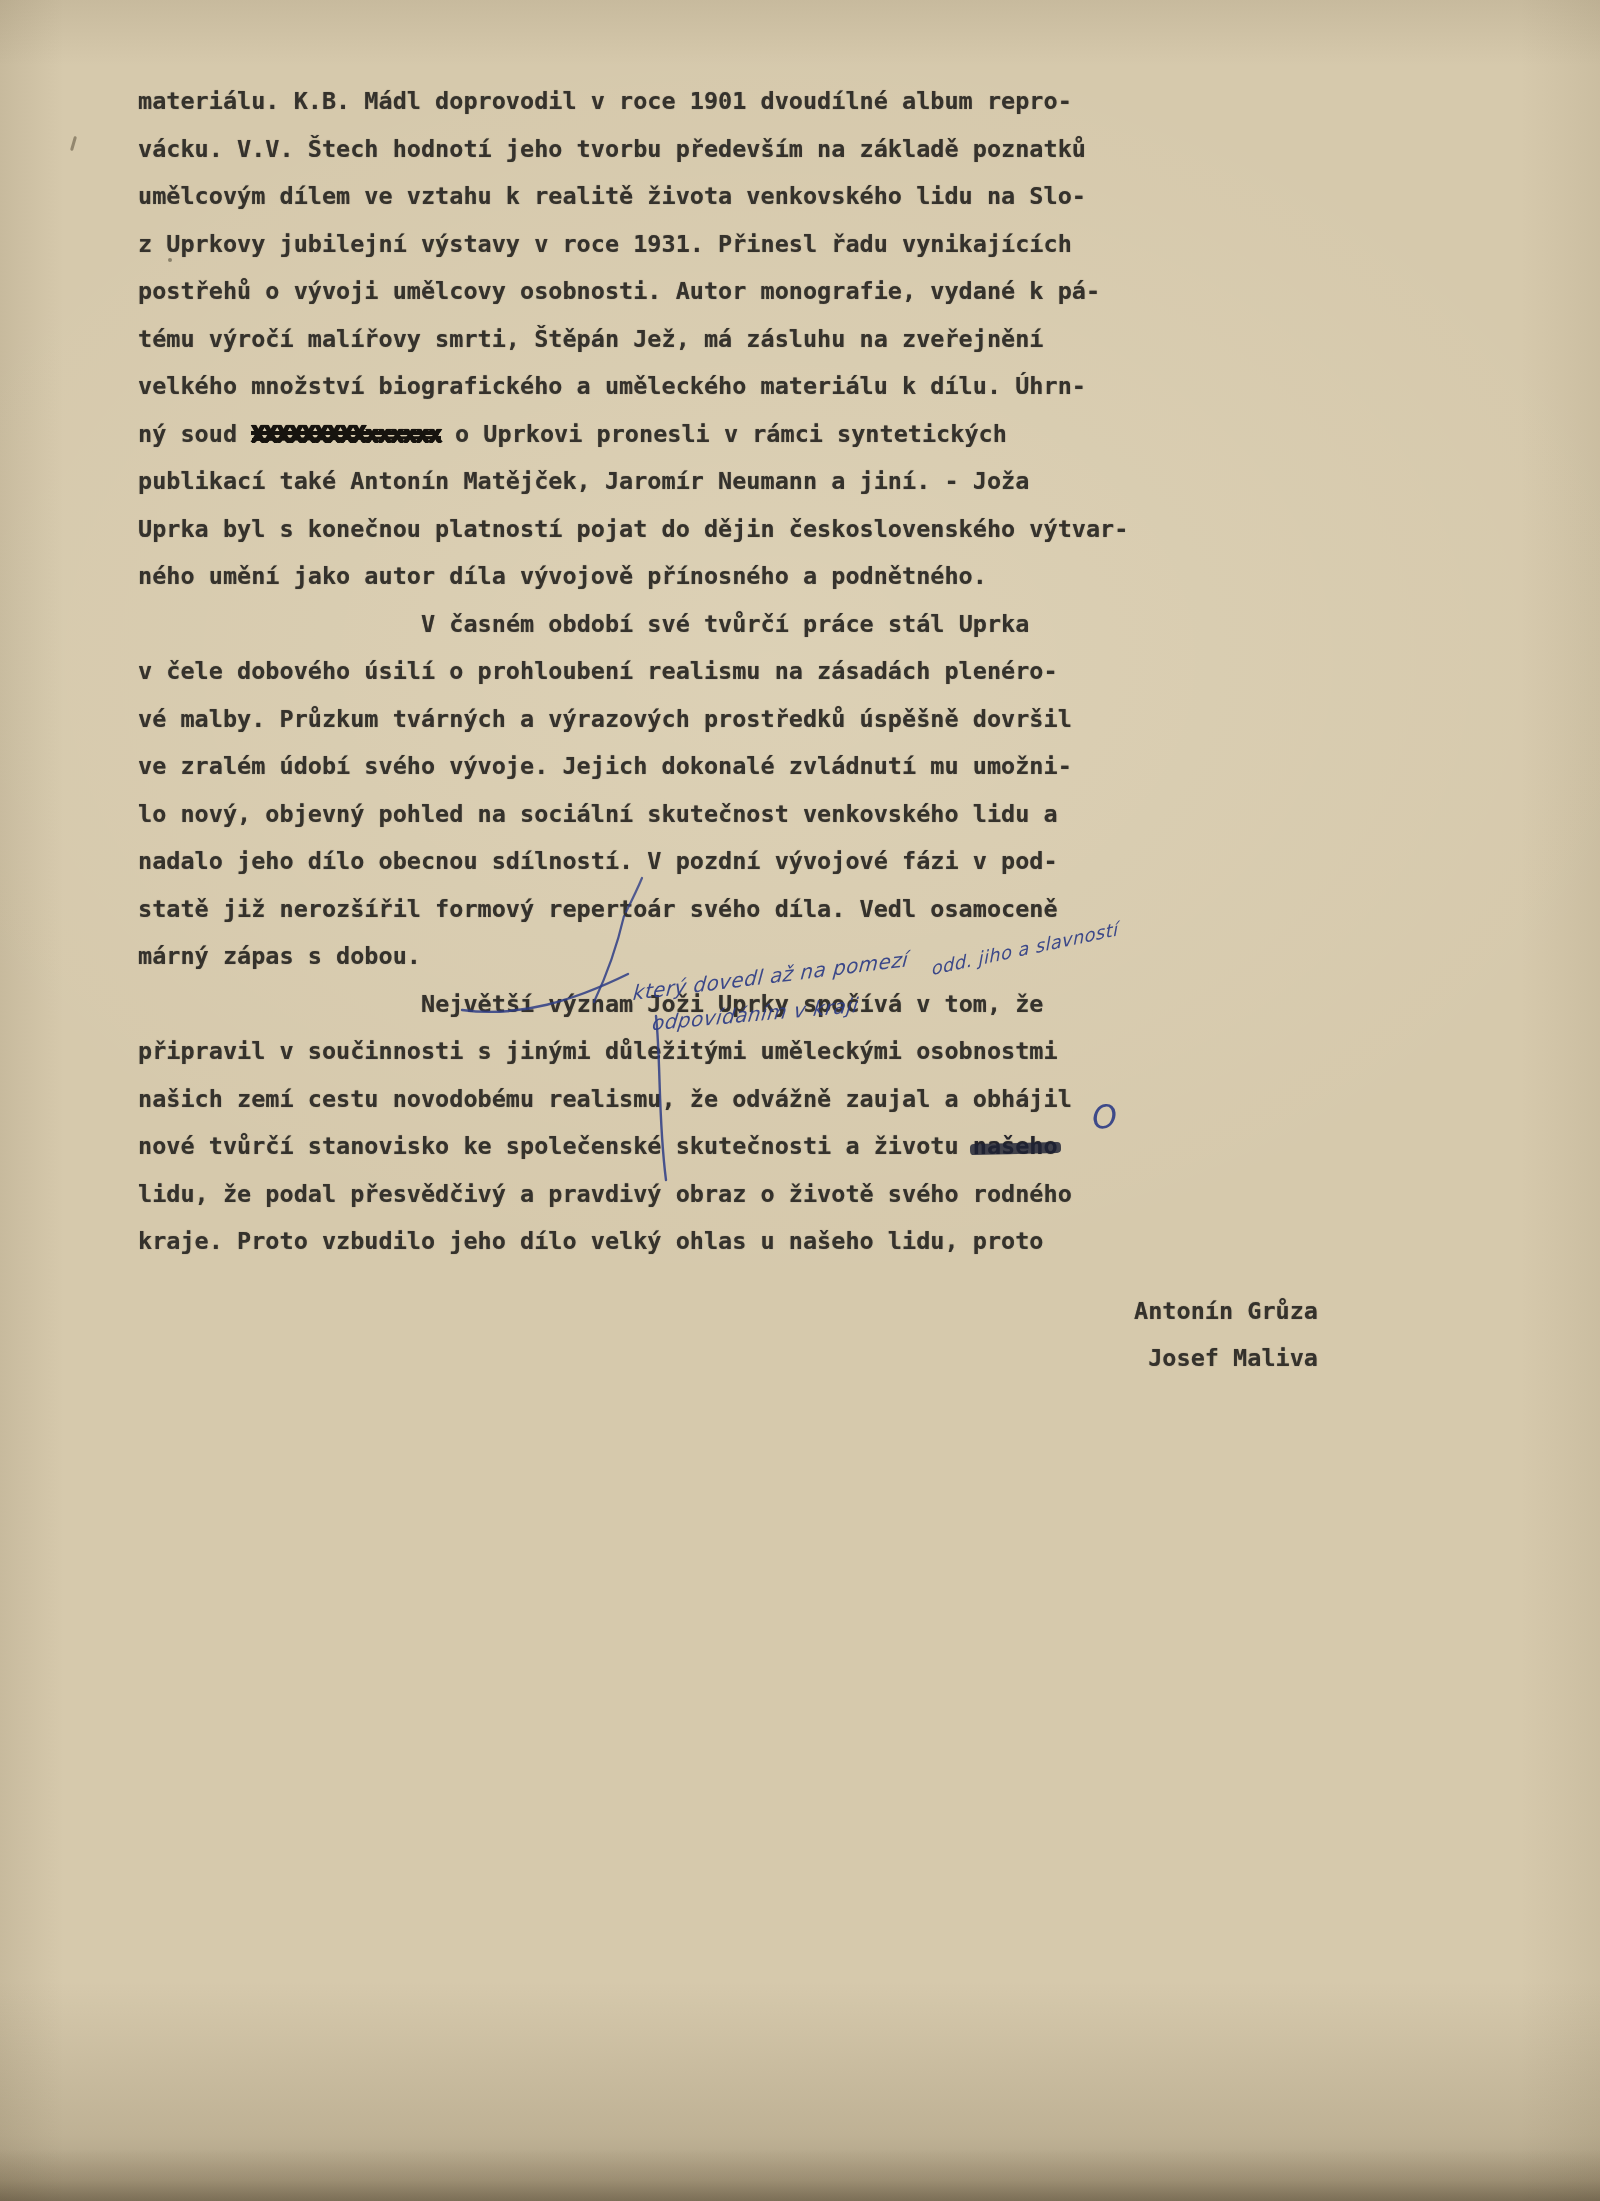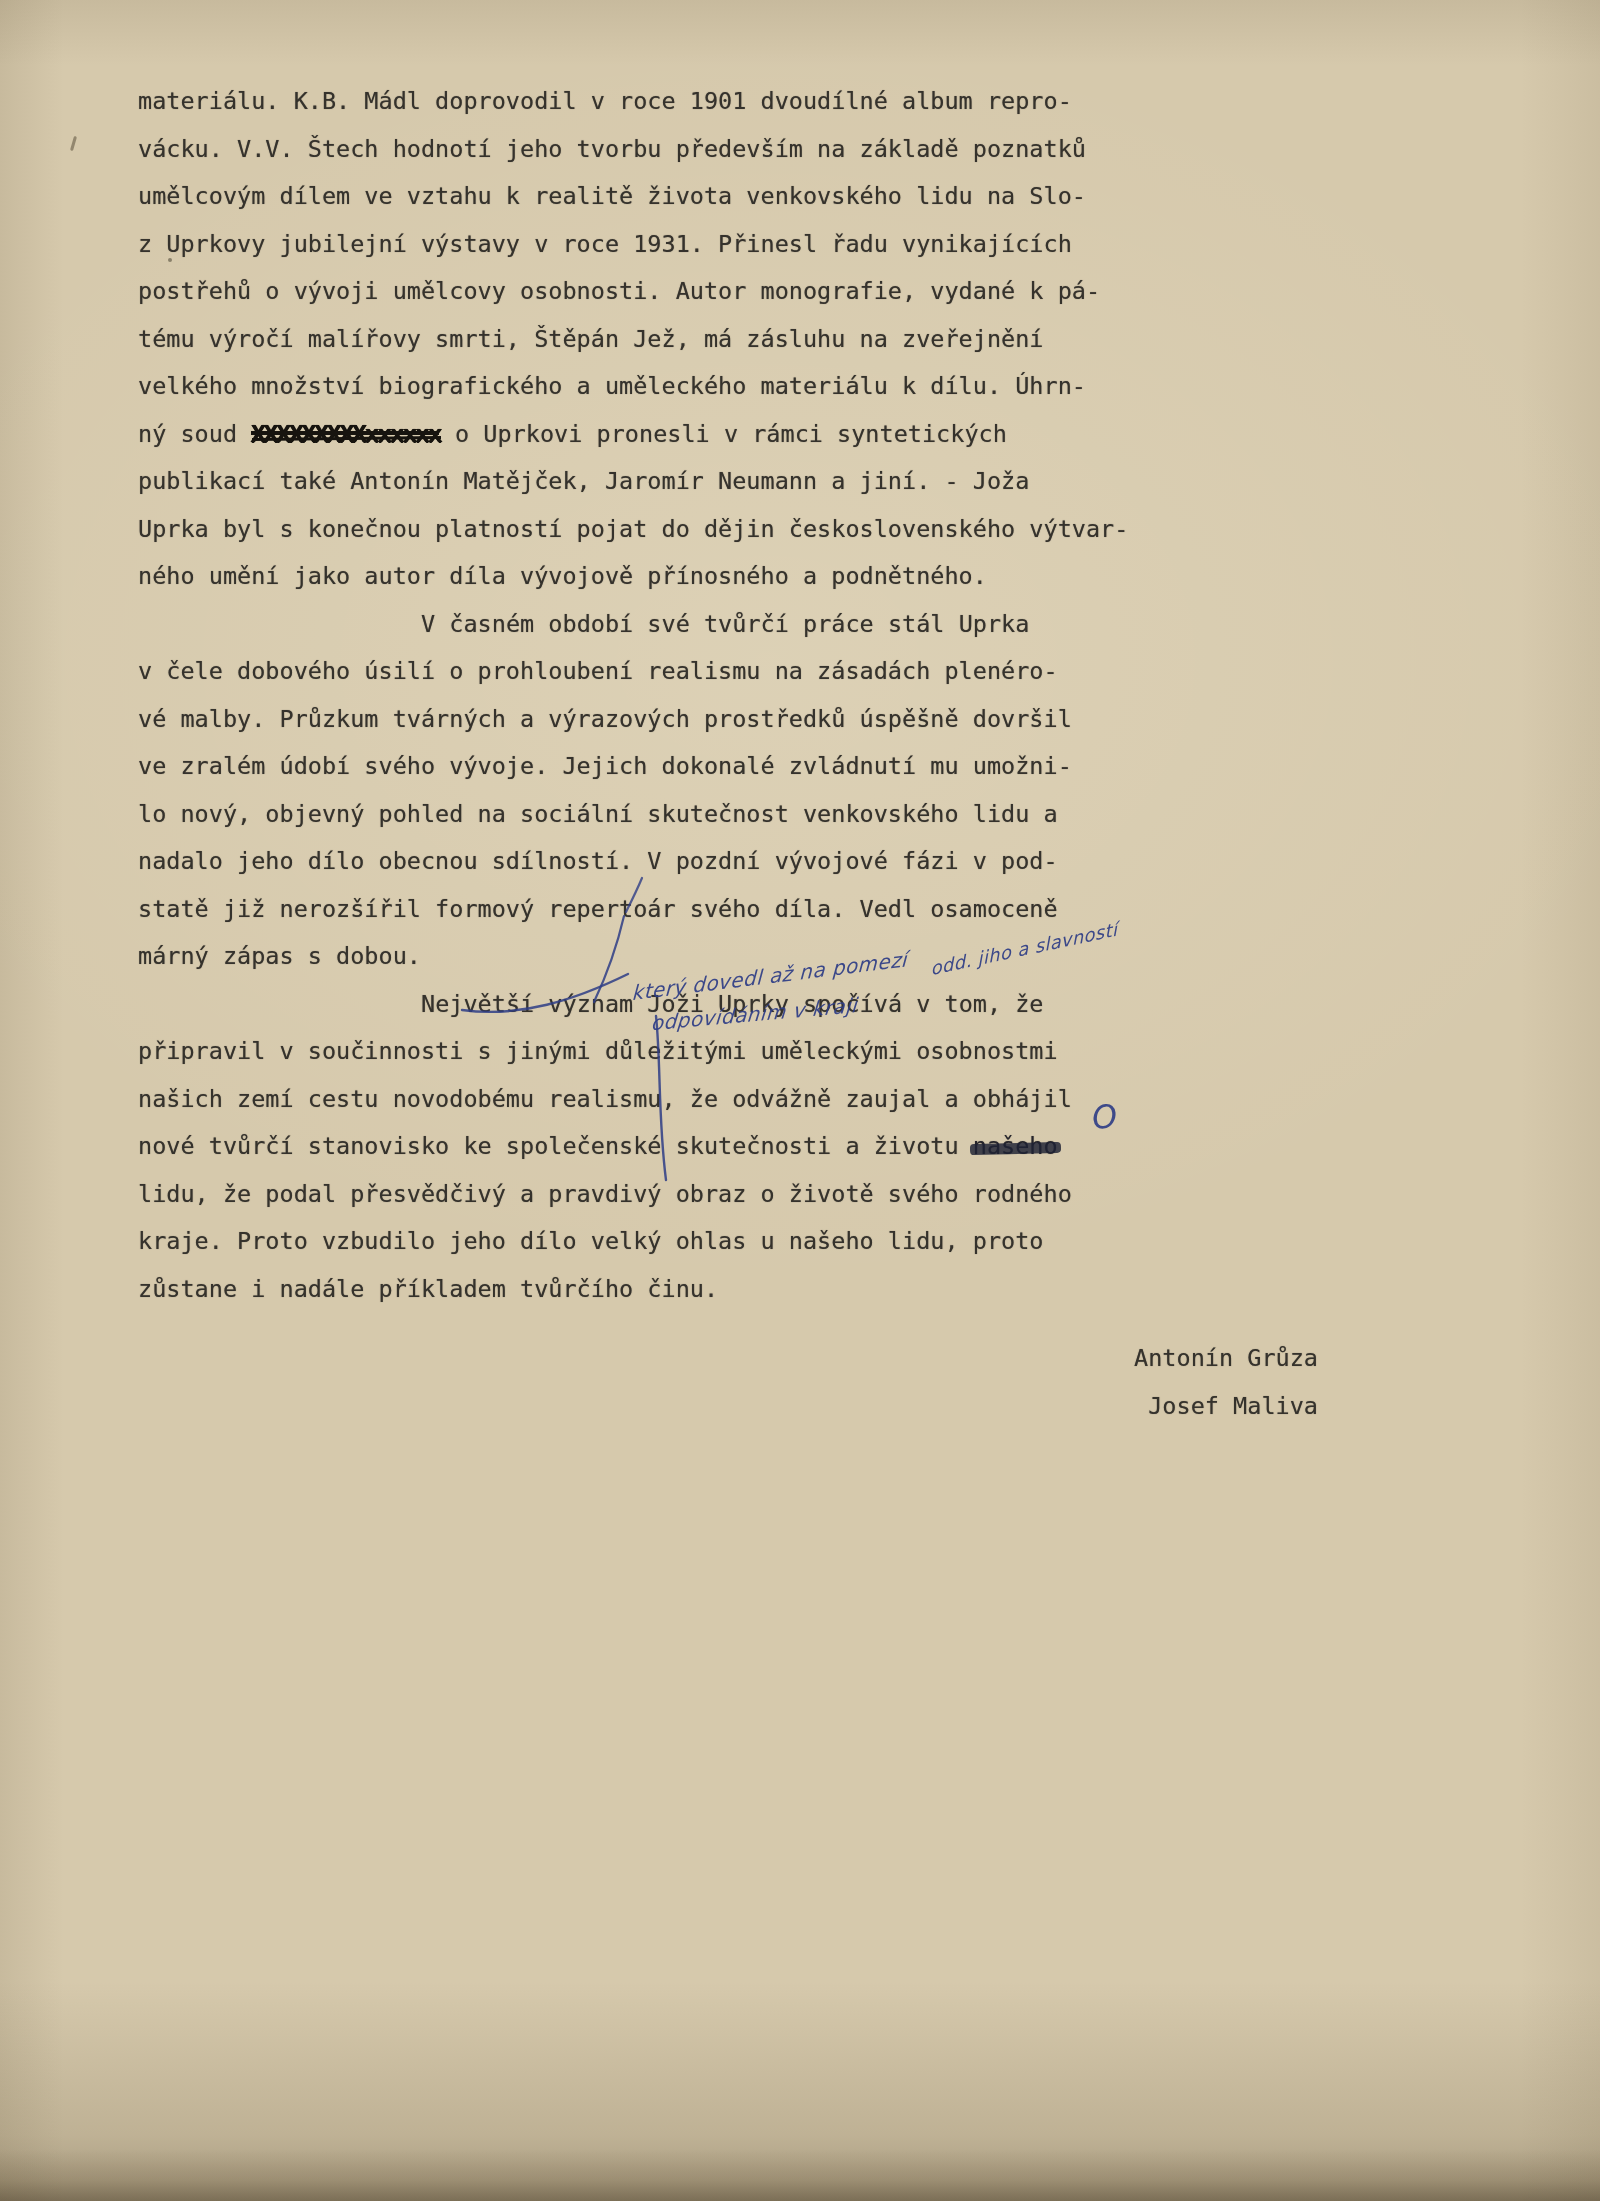--- a/index.html
+++ b/index.html
@@ -14,21 +14,21 @@
       #d6c9ac;
   }
   .paper::after{
     content:"";position:absolute;left:0;right:0;bottom:0;height:52px;
     background:linear-gradient(to bottom, rgba(80,64,36,0) 0%, rgba(80,64,36,0.18) 60%, rgba(56,44,24,0.38) 100%);
     pointer-events:none;
   }
   .typescript{
     position:absolute;left:138px;top:78px;width:1180px;
     font-family:"DejaVu Sans Mono","Liberation Mono",monospace;
-    font-size:23.5px;font-weight:normal;color:#35322c;
+    font-size:23.5px;font-weight:bold;color:#35322c;
     text-shadow:0 0 1px rgba(53,50,44,0.55);
   }
   .line{white-space:pre;height:47.5px;line-height:47.5px;}
   .indent{padding-left:283px;}
   .blot{
     position:relative;color:#17140f;letter-spacing:-1.5px;
     text-shadow:0 0 1px #17140f,1px 0 0 #17140f,-1px 0 0 #17140f,0 1px 0 #17140f;
     margin-top:16px;
   }
   .blot::before{content:"";position:absolute;left:0;right:2px;top:42%;height:4px;background:#17140f;}
@@ -77,21 +77,20 @@
     <div class="line">lo nový, objevný pohled na sociální skutečnost venkovského lidu a</div>
     <div class="line">nadalo jeho dílo obecnou sdílností. V pozdní vývojové fázi v pod-</div>
     <div class="line">statě již nerozšířil formový repertoár svého díla. Vedl osamoceně</div>
     <div class="line">márný zápas s dobou.</div>
     <div class="line indent">Největší význam Joži Uprky spočívá v tom, že</div>
     <div class="line">připravil v součinnosti s jinými důležitými uměleckými osobnostmi</div>
     <div class="line">našich zemí cestu novodobému realismu, že odvážně zaujal a obhájil</div>
     <div class="line"><span>nové tvůrčí stanovisko ke společenské skutečnosti a životu </span><span class="struck">našeho</span></div>
     <div class="line">lidu, že podal přesvědčivý a pravdivý obraz o životě svého rodného</div>
     <div class="line">kraje. Proto vzbudilo jeho dílo velký ohlas u našeho lidu, proto</div>
-    <div class="line">zůstane i nadále příkladem tvůrčího činu.</div>
 
     <div class="signatures">
       <div class="line">Antonín Grůza</div>
       <div class="line">Josef Maliva</div>
     </div>
   </div>
 
   <div class="hand hw hw1">který dovedl až na pomezí</div>
   <div class="hand hw hw2">odpovídáním v kraji</div>
   <div class="hand hw hw3">odd. jiho a slavností</div>

